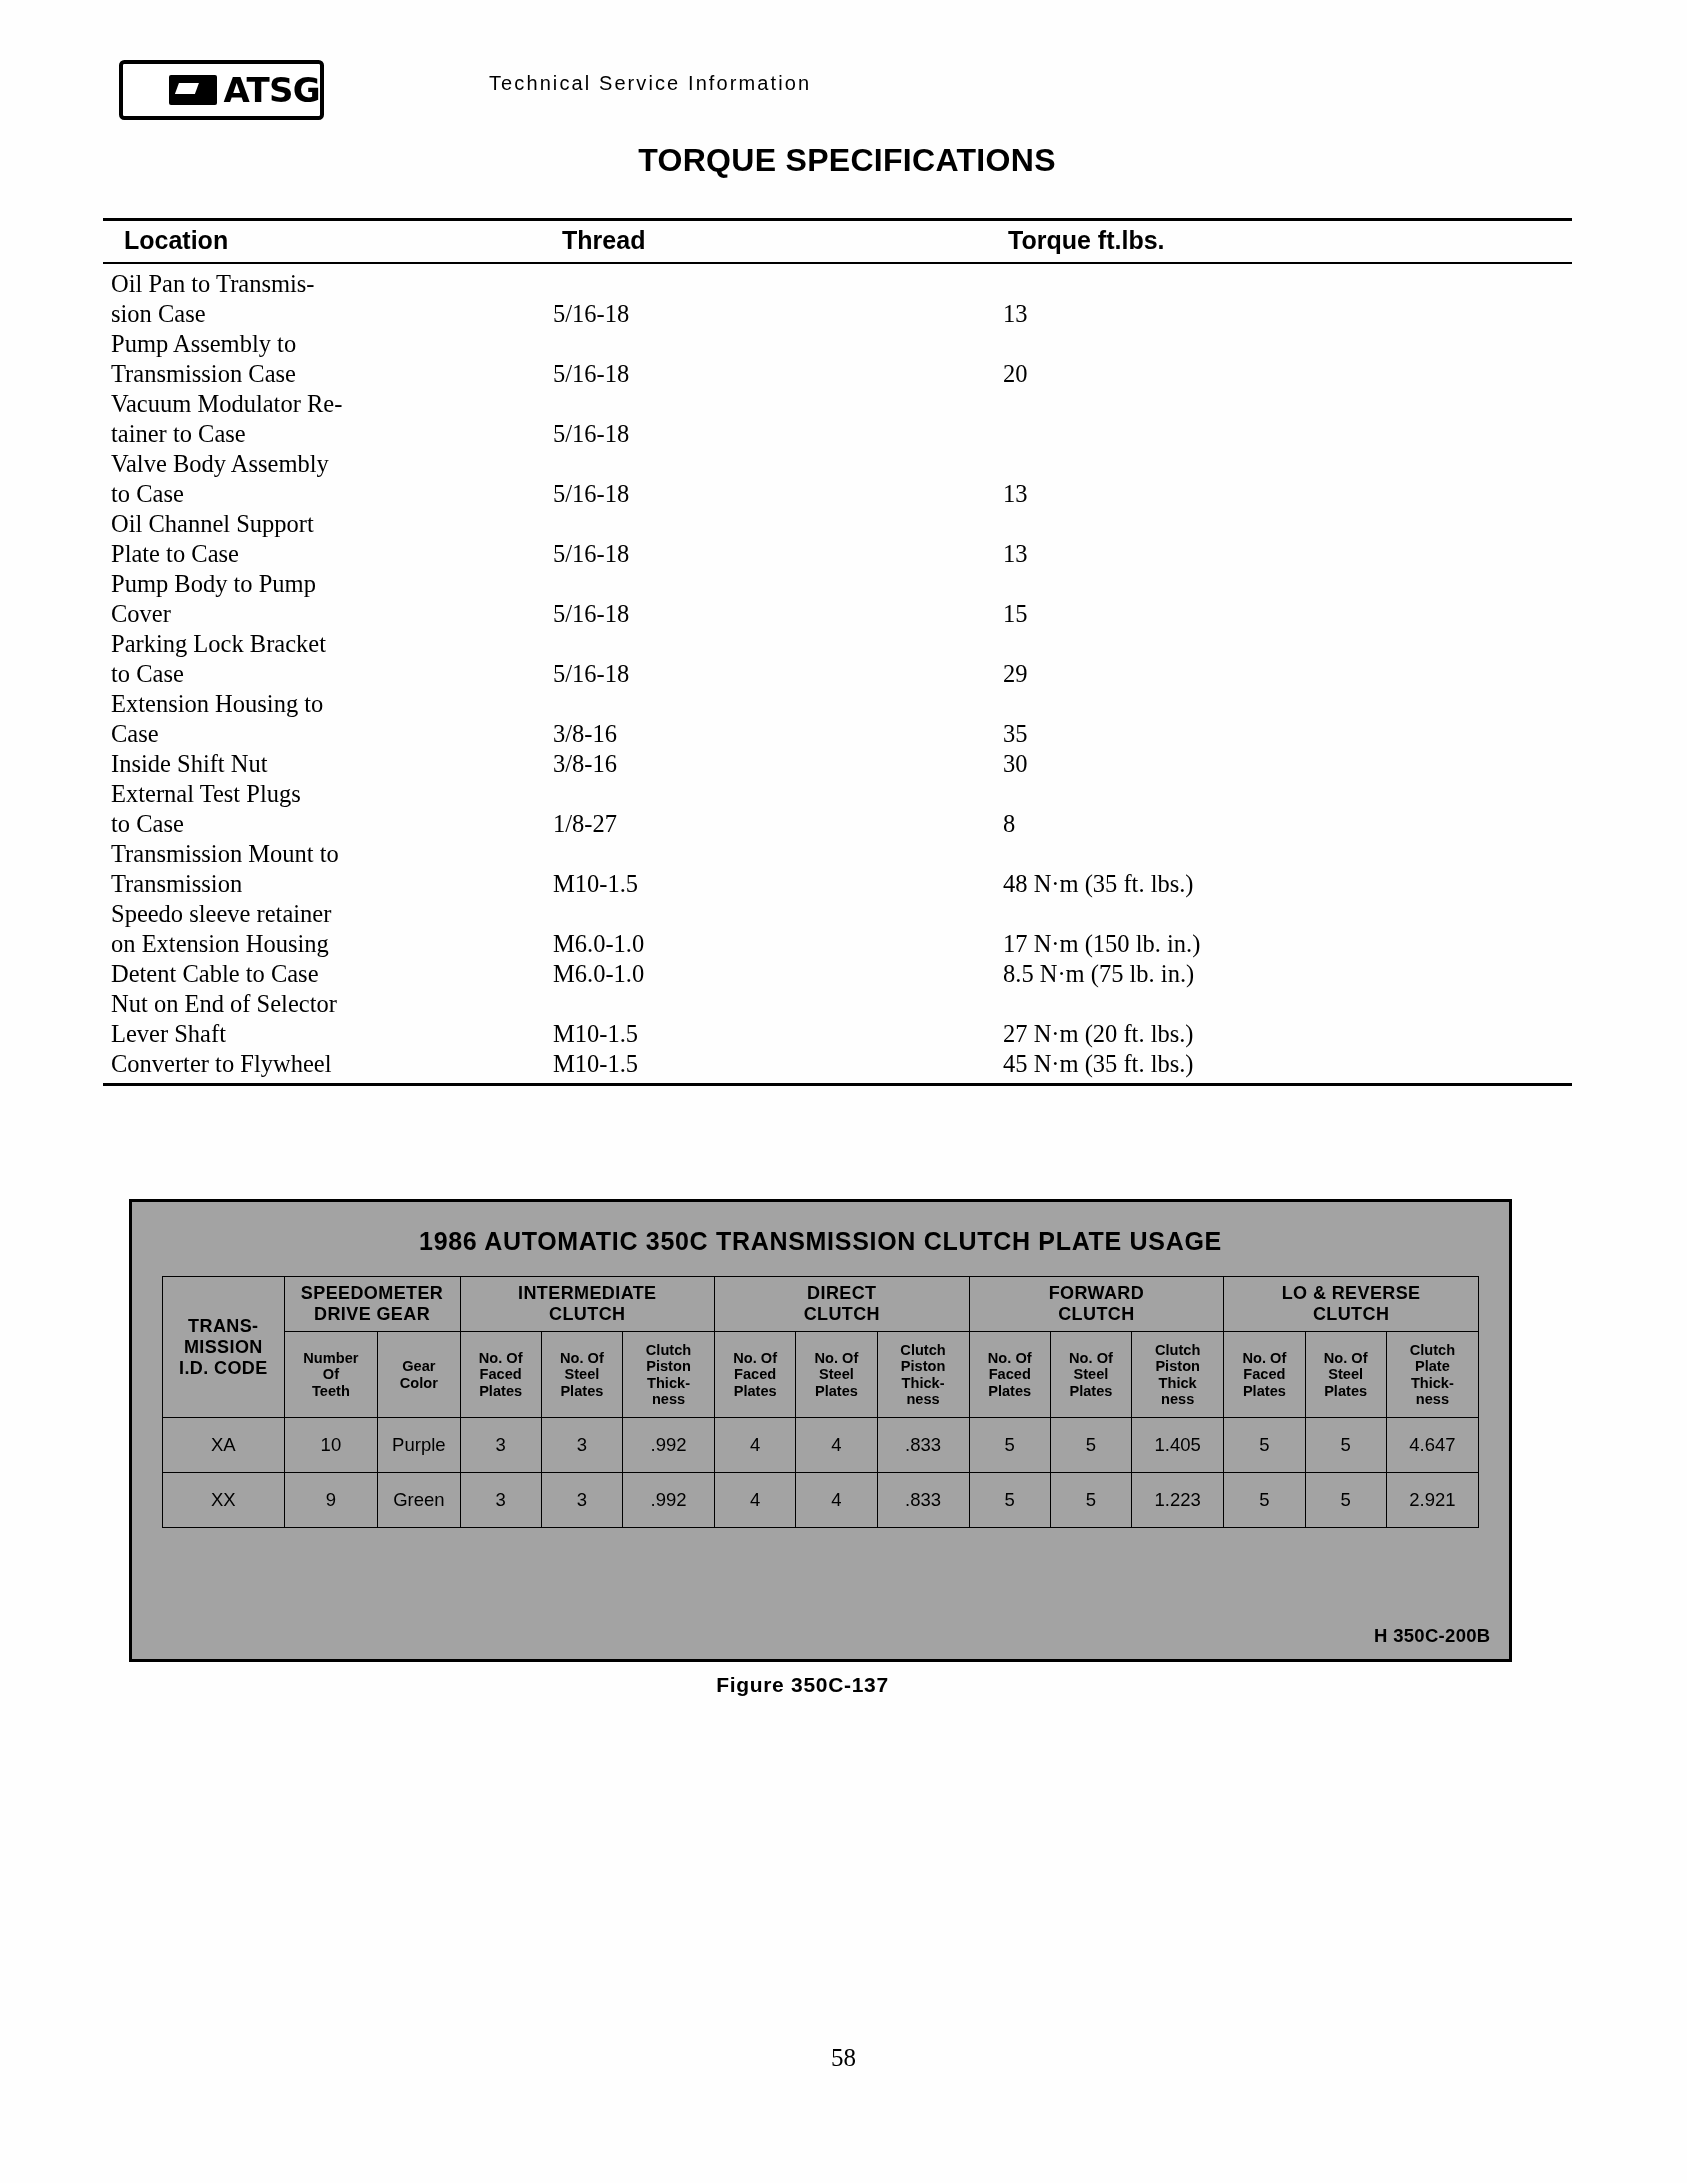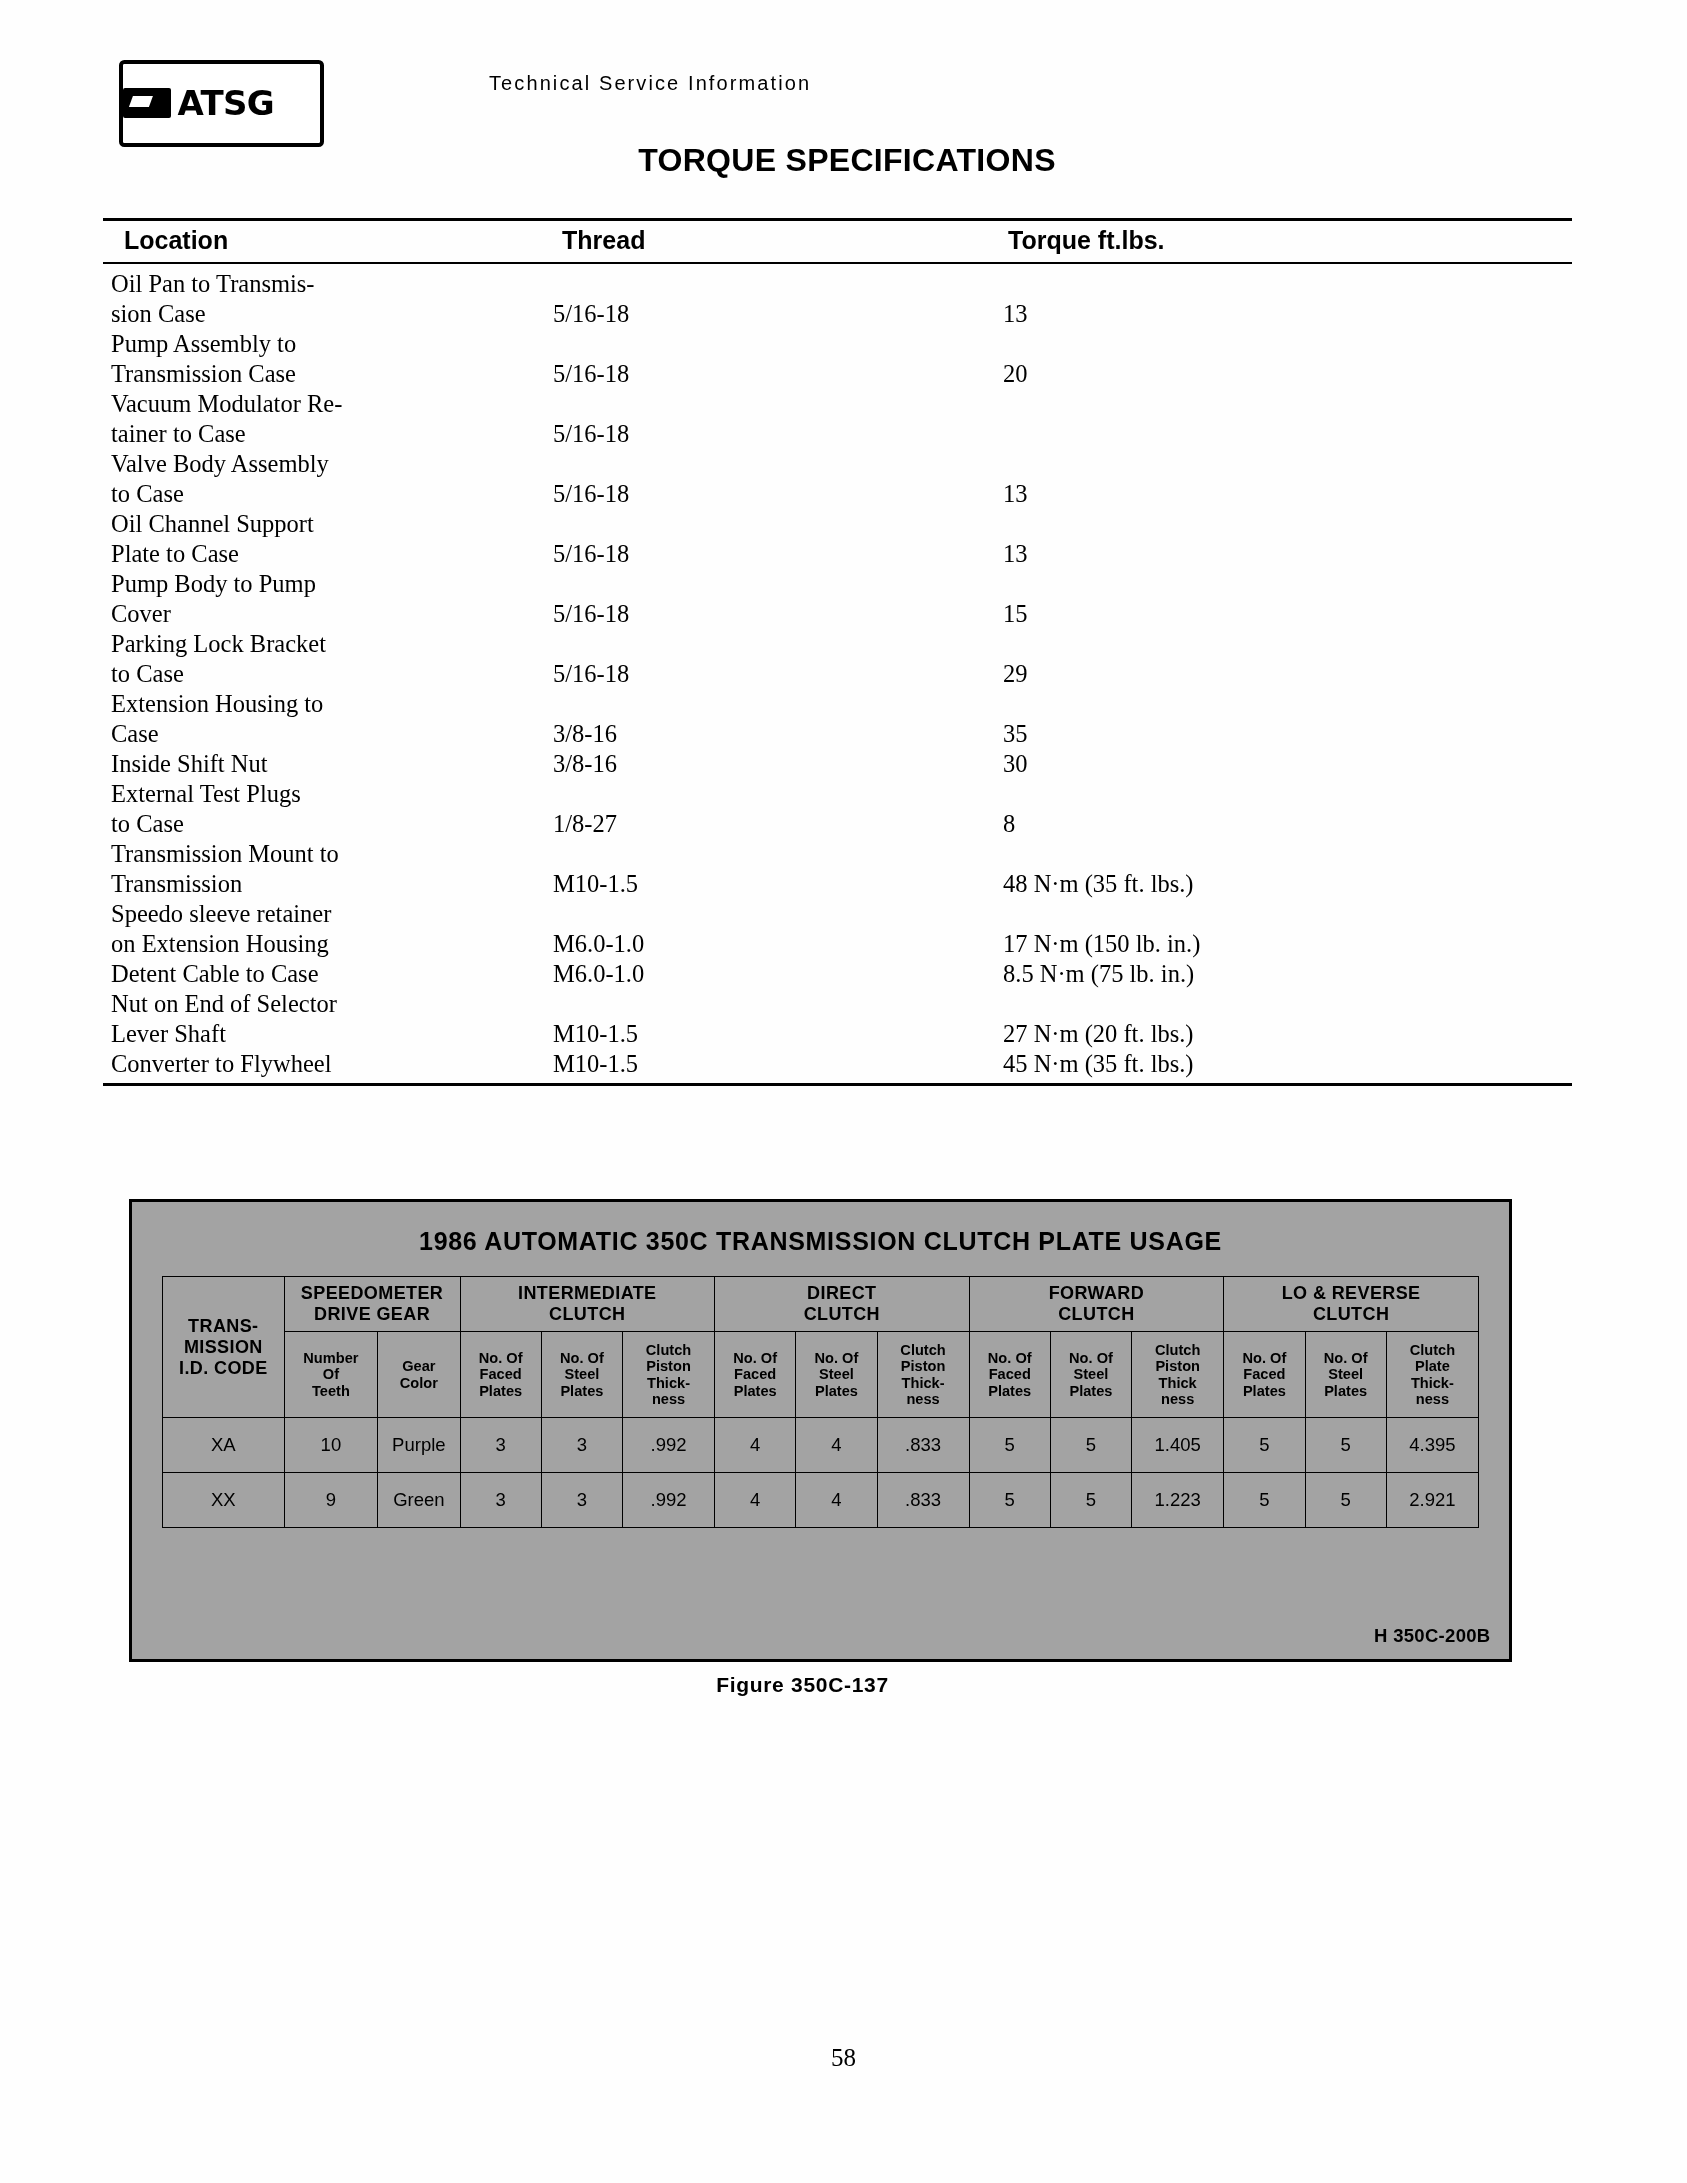--- a/index.html
+++ b/index.html
@@ -29,27 +29,27 @@
     left: 119px;
     top: 53px;
     width: 1456px;
     height: 86px;
   }
   .logo-box {
     position: absolute;
     left: 0;
     top: 6.6px;
     width: 205px;
-    height: 87px;
+    height: 60px;
     border: 4px solid #000;
     border-radius: 5.3px;
     background: #fff;
     display: flex;
     align-items: center;
-    justify-content: flex-start;
+    justify-content: flex-end;
     box-sizing: border-box;
   }
   .logo-inner {
     display: flex;
     align-items: center;
     gap: 6.6px;
   }
   .logo-flag {
     width: 48px;
     height: 30px;
@@ -436,21 +436,21 @@
             <td class="cell col-steel">3</td>
             <td class="cell col-thick">.992</td>
             <td class="cell col-faced">4</td>
             <td class="cell col-steel">4</td>
             <td class="cell col-thick">.833</td>
             <td class="cell col-faced">5</td>
             <td class="cell col-steel">5</td>
             <td class="cell col-thick">1.405</td>
             <td class="cell col-faced">5</td>
             <td class="cell col-steel">5</td>
-            <td class="cell col-thick">4.395</td>
+            <td class="cell col-thick">4.647</td>
           </tr>
           <tr>
             <td class="cell code-col">XX</td>
             <td class="cell col-teeth">9</td>
             <td class="cell col-color">Green</td>
             <td class="cell col-faced">3</td>
             <td class="cell col-steel">3</td>
             <td class="cell col-thick">.992</td>
             <td class="cell col-faced">4</td>
             <td class="cell col-steel">4</td>

